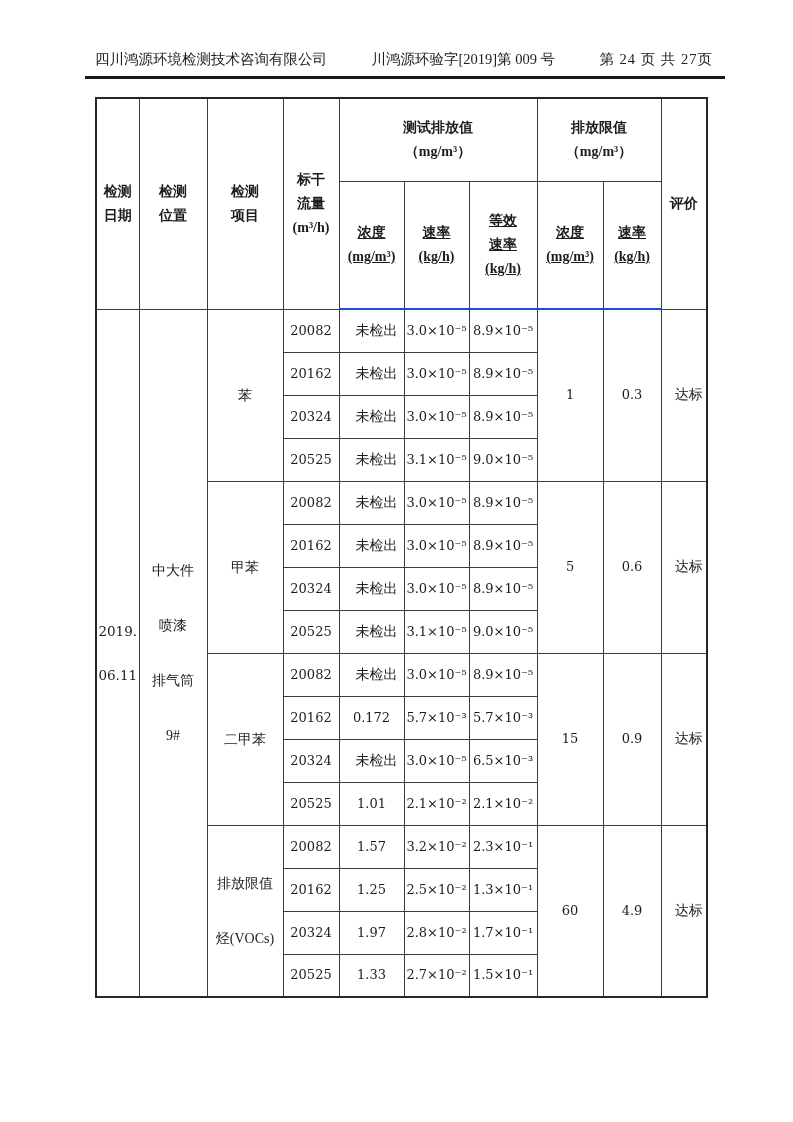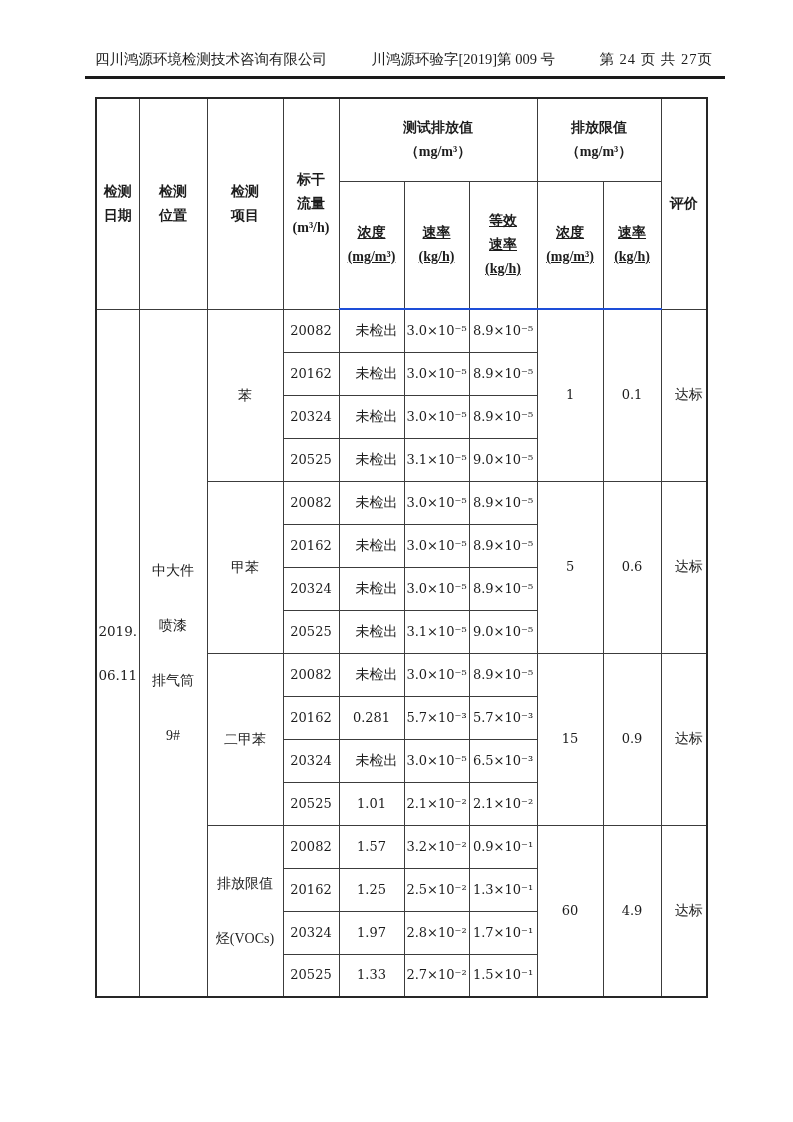--- a/index.html
+++ b/index.html
@@ -133,21 +133,21 @@
         <td class="loc" rowspan="16">中大件
 喷漆
 排气筒
 9#</td>
         <td class="item" rowspan="4">苯</td>
         <td class="num">20082</td>
         <td class="cjk">未检出</td>
         <td class="num">3.0×10⁻⁵</td>
         <td class="num">8.9×10⁻⁵</td>
         <td class="num" rowspan="4">1</td>
-        <td class="num" rowspan="4">0.1</td>
+        <td class="num" rowspan="4">0.3</td>
         <td class="cjk" rowspan="4">达标</td>
       </tr>
       <tr class="data">
         <td class="num">20162</td>
         <td class="cjk">未检出</td>
         <td class="num">3.0×10⁻⁵</td>
         <td class="num">8.9×10⁻⁵</td>
       </tr>
       <tr class="data">
         <td class="num">20324</td>
@@ -196,21 +196,21 @@
         <td class="num">20082</td>
         <td class="cjk">未检出</td>
         <td class="num">3.0×10⁻⁵</td>
         <td class="num">8.9×10⁻⁵</td>
         <td class="num" rowspan="4">15</td>
         <td class="num" rowspan="4">0.9</td>
         <td class="cjk" rowspan="4">达标</td>
       </tr>
       <tr class="data">
         <td class="num">20162</td>
-        <td class="num">0.281</td>
+        <td class="num">0.172</td>
         <td class="num">5.7×10⁻³</td>
         <td class="num">5.7×10⁻³</td>
       </tr>
       <tr class="data">
         <td class="num">20324</td>
         <td class="cjk">未检出</td>
         <td class="num">3.0×10⁻⁵</td>
         <td class="num">6.5×10⁻³</td>
       </tr>
       <tr class="data">
@@ -219,21 +219,21 @@
         <td class="num">2.1×10⁻²</td>
         <td class="num">2.1×10⁻²</td>
       </tr>
 
       <tr class="data">
         <td class="item" rowspan="4">排放限值
 烃(VOCs)</td>
         <td class="num">20082</td>
         <td class="num">1.57</td>
         <td class="num">3.2×10⁻²</td>
-        <td class="num">0.9×10⁻¹</td>
+        <td class="num">2.3×10⁻¹</td>
         <td class="num" rowspan="4">60</td>
         <td class="num" rowspan="4">4.9</td>
         <td class="cjk" rowspan="4">达标</td>
       </tr>
       <tr class="data">
         <td class="num">20162</td>
         <td class="num">1.25</td>
         <td class="num">2.5×10⁻²</td>
         <td class="num">1.3×10⁻¹</td>
       </tr>

